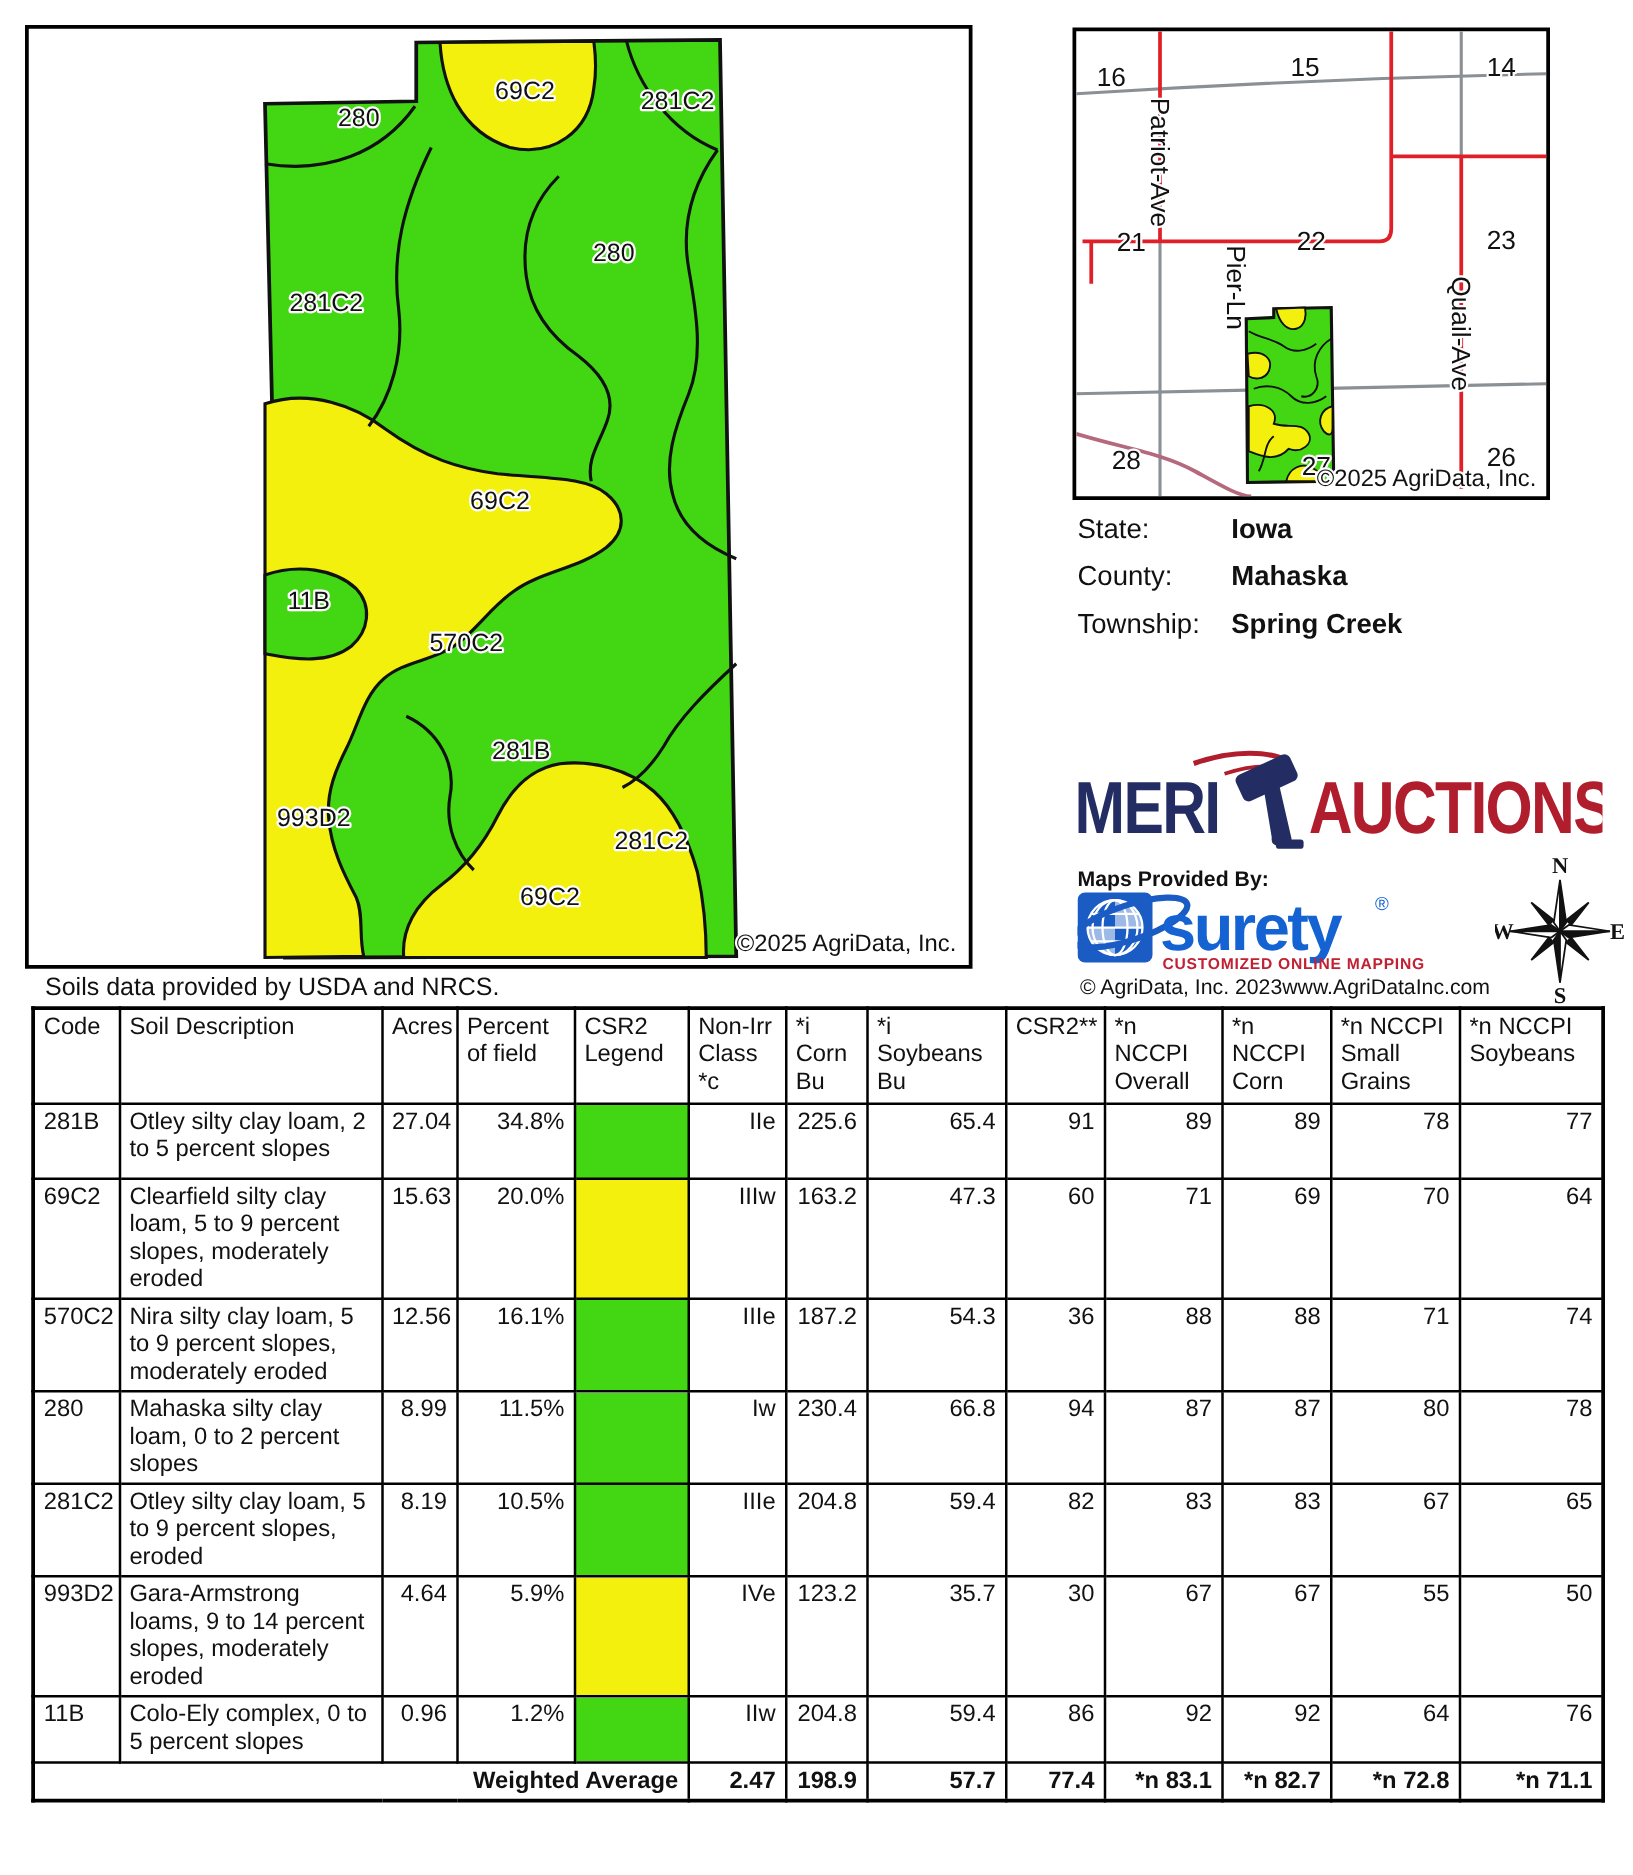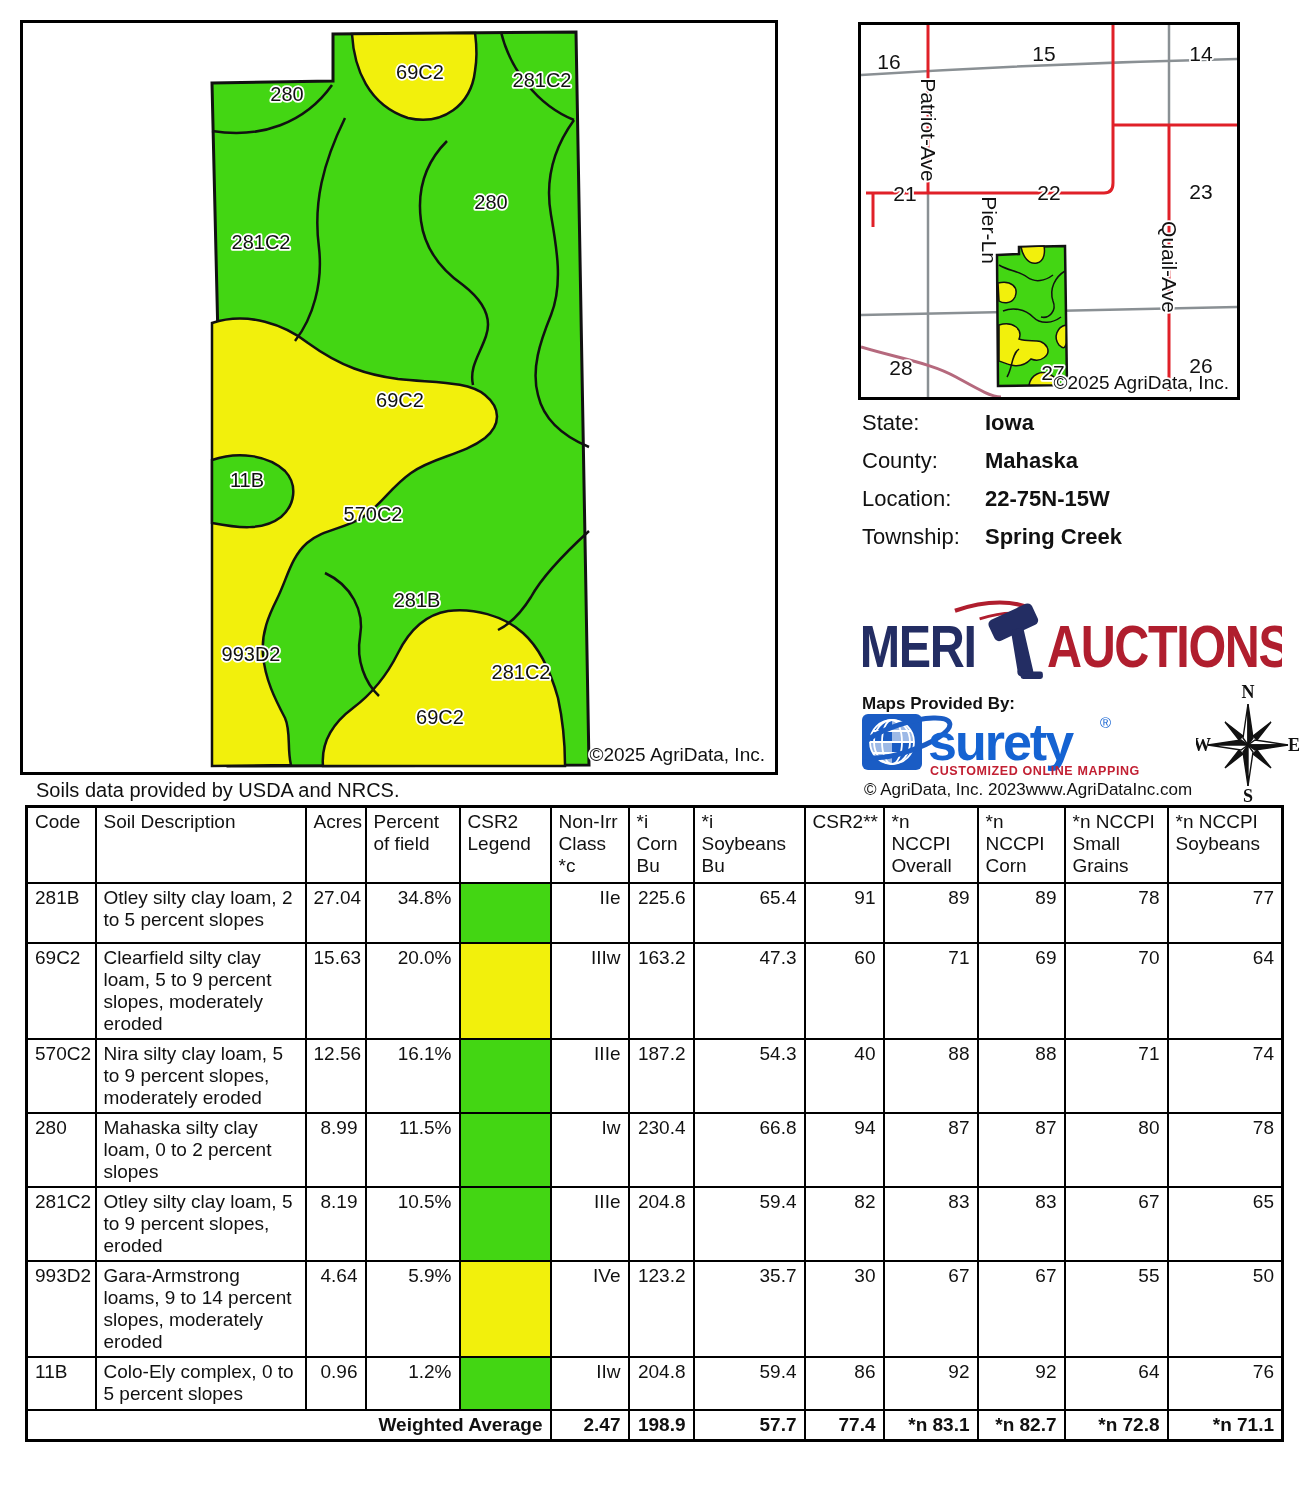--- a/index.html
+++ b/index.html
@@ -134,24 +134,20 @@
   </div>
 
   <div class="abs" id="info-block">
     <div class="info-row">
       <span class="info-label">State:</span>
       <span class="info-value">Iowa</span>
     </div>
     <div class="info-row">
       <span class="info-label">County:</span>
       <span class="info-value">Mahaska</span>
-    </div>
-    <div class="info-row">
-      <span class="info-label">Location:</span>
-      <span class="info-value">22-75N-15W</span>
     </div>
     <div class="info-row">
       <span class="info-label">Township:</span>
       <span class="info-value">Spring Creek</span>
     </div>
   </div>
 
   <div class="abs" id="merit-logo">
     <svg width="424" height="84" viewBox="0 0 516 100">
       <g fill="none" stroke="#b01e2e">
@@ -291,21 +287,21 @@
     </tr>
     <tr style="height:73px">
       <td>570C2</td>
       <td>Nira silty clay loam, 5 to 9 percent slopes, moderately eroded</td>
       <td class="r">12.56</td>
       <td class="r">16.1%</td>
       <td style="background-color: rgb(67, 214, 19);"></td>
       <td class="r">IIIe</td>
       <td class="r">187.2</td>
       <td class="r">54.3</td>
-      <td class="r">40</td>
+      <td class="r">36</td>
       <td class="r">88</td>
       <td class="r">88</td>
       <td class="r">71</td>
       <td class="r">74</td>
     </tr>
     <tr style="height:70px">
       <td>280</td>
       <td>Mahaska silty clay loam, 0 to 2 percent slopes</td>
       <td class="r">8.99</td>
       <td class="r">11.5%</td>

